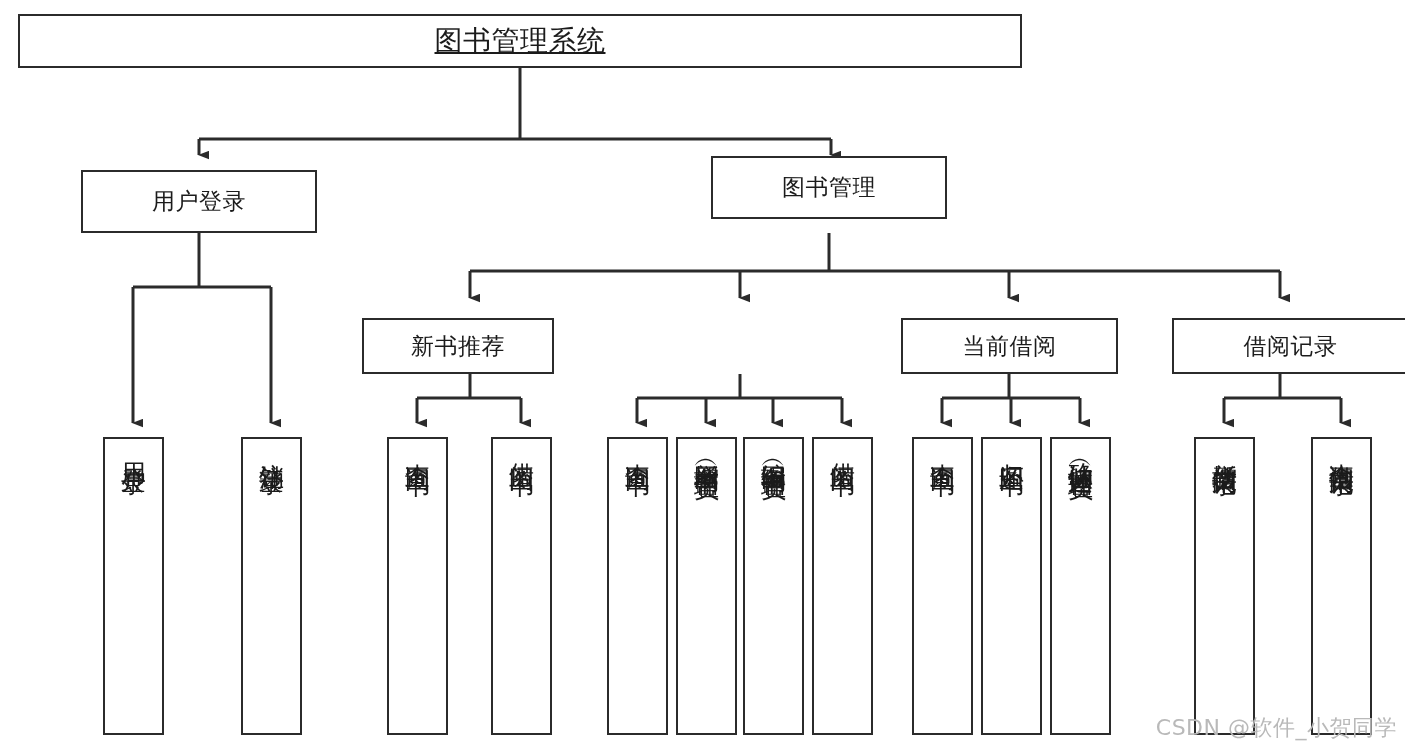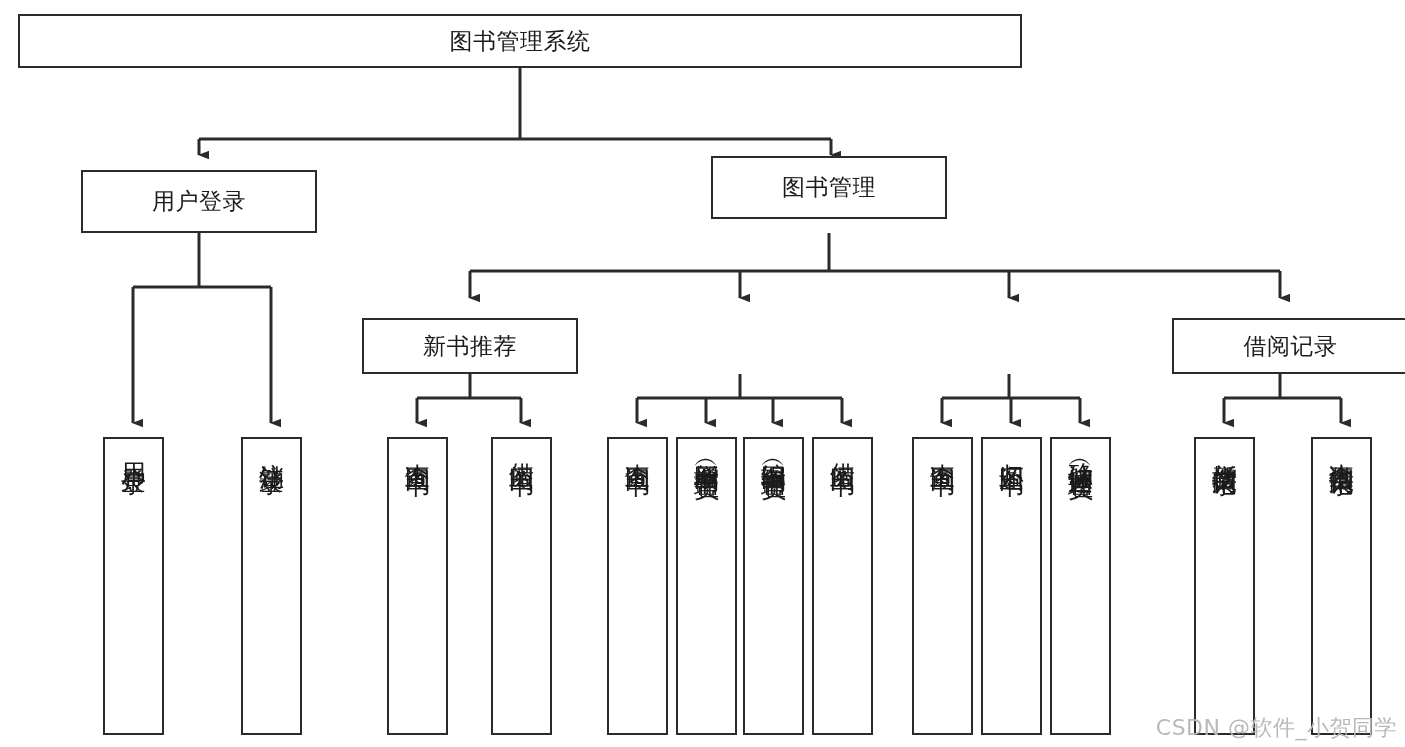--- a/index.html
+++ b/index.html
@@ -41,21 +41,22 @@
     text-align: center;
     line-height: 1.05;
     letter-spacing: 0.5px;
   }
   
   .node.horiz .node-label {
     font-size: 23px;
     white-space: nowrap;
   }
   .node.root .node-label {
-    font-size: 23px;
+    font-size: 28px;
+    text-decoration: underline;
   }
   
   .node.vert {
     align-items: flex-start;
     justify-content: center;
     padding-top: 4px;
   }
   .node.vert .node-label {
     writing-mode: vertical-rl;
     text-orientation: upright;
@@ -138,25 +139,28 @@
   </div>
 
   <div class="node horiz" style="left:81px; top:170px; width:236px; height:63px;">
     <span class="node-label">用户登录</span>
   </div>
 
   <div class="node horiz" style="left:711px; top:156px; width:236px; height:63px;">
     <span class="node-label">图书管理</span>
   </div>
 
-  <div class="node horiz" style="left:362px; top:318px; width:216px; height:56px;">
+  <div class="node horiz" style="left:362px; top:318px; width:192px; height:56px;">
     <span class="node-label">新书推荐</span>
   </div>
 
 
+  <div class="node horiz" style="left:901px; top:318px; width:217px; height:56px;">
+    <span class="node-label">当前借阅</span>
+  </div>
 
   <div class="node horiz" style="left:1172px; top:318px; width:237px; height:56px;">
     <span class="node-label">借阅记录</span>
   </div>
 
   <div class="node vert" style="left:103px; top:437px; width:61px; height:298px;">
     <span class="node-label">用户登录</span>
   </div>
 
   <div class="node vert" style="left:241px; top:437px; width:61px; height:298px;">

